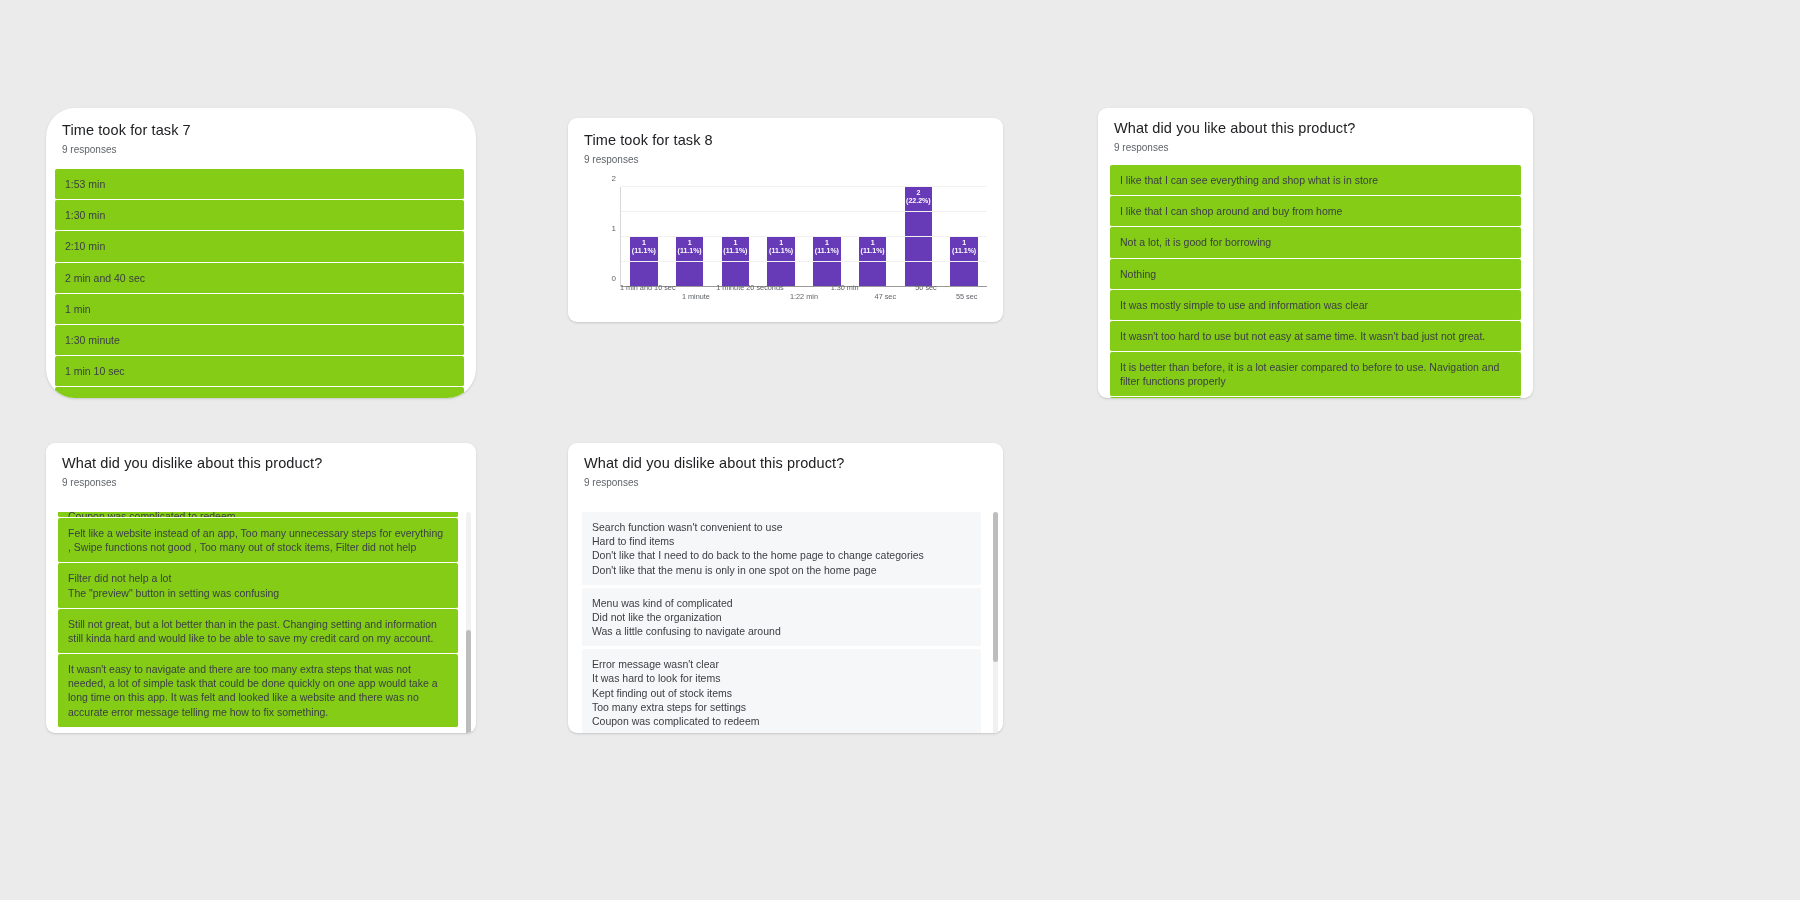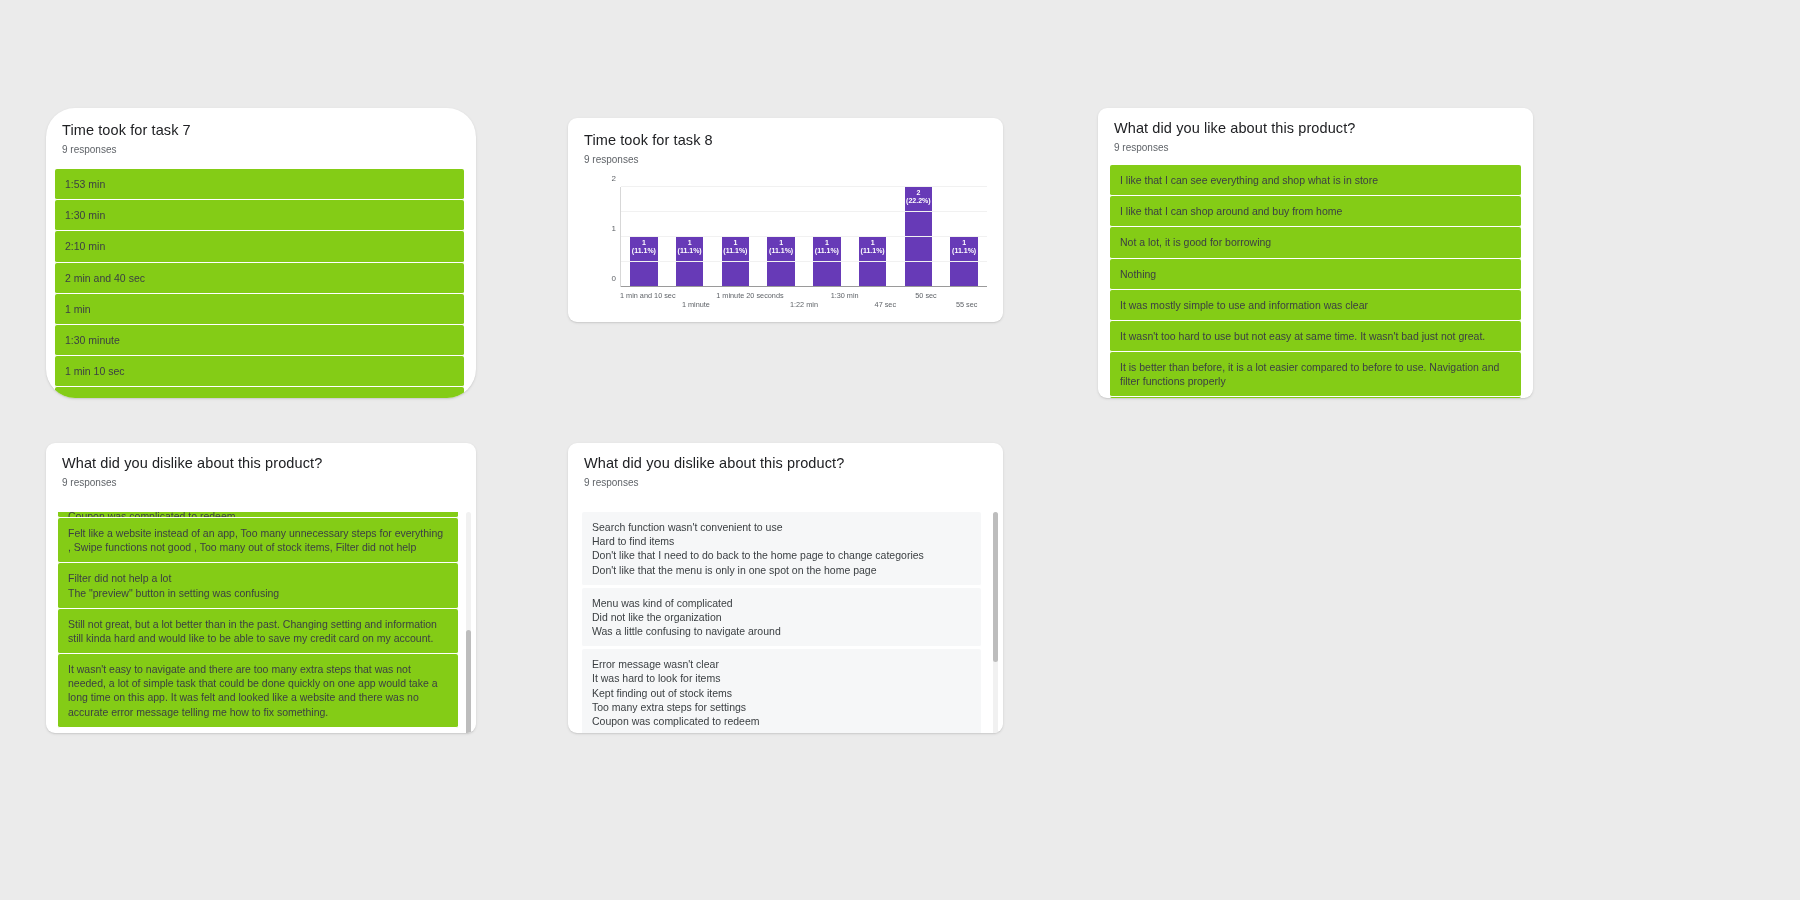--- a/index.html
+++ b/index.html
@@ -103,21 +103,21 @@
     color: #fff;
     font-size: 7px;
     line-height: 1.15;
     text-align: center;
     padding-top: 2px;
     font-weight: 700;
     white-space: nowrap;
   }
   .xlabels {
     position: absolute;
-    left: 44px; right: 8px; top: 112px;
+    left: 44px; right: 8px; top: 104px;
     display: flex;
   }
   .xcell {
     flex: 1 1 0;
     text-align: center;
     font-size: 7.3px;
     color: #5f6368;
     white-space: nowrap;
   }
   .xcell.low { padding-top: 9px; }

